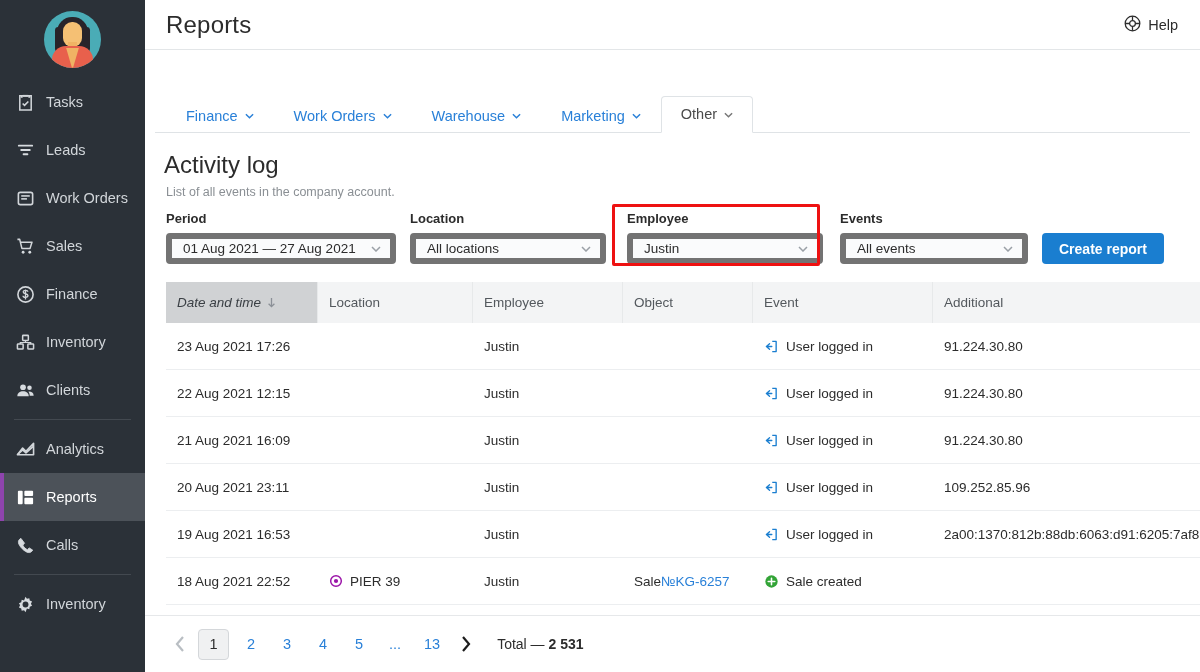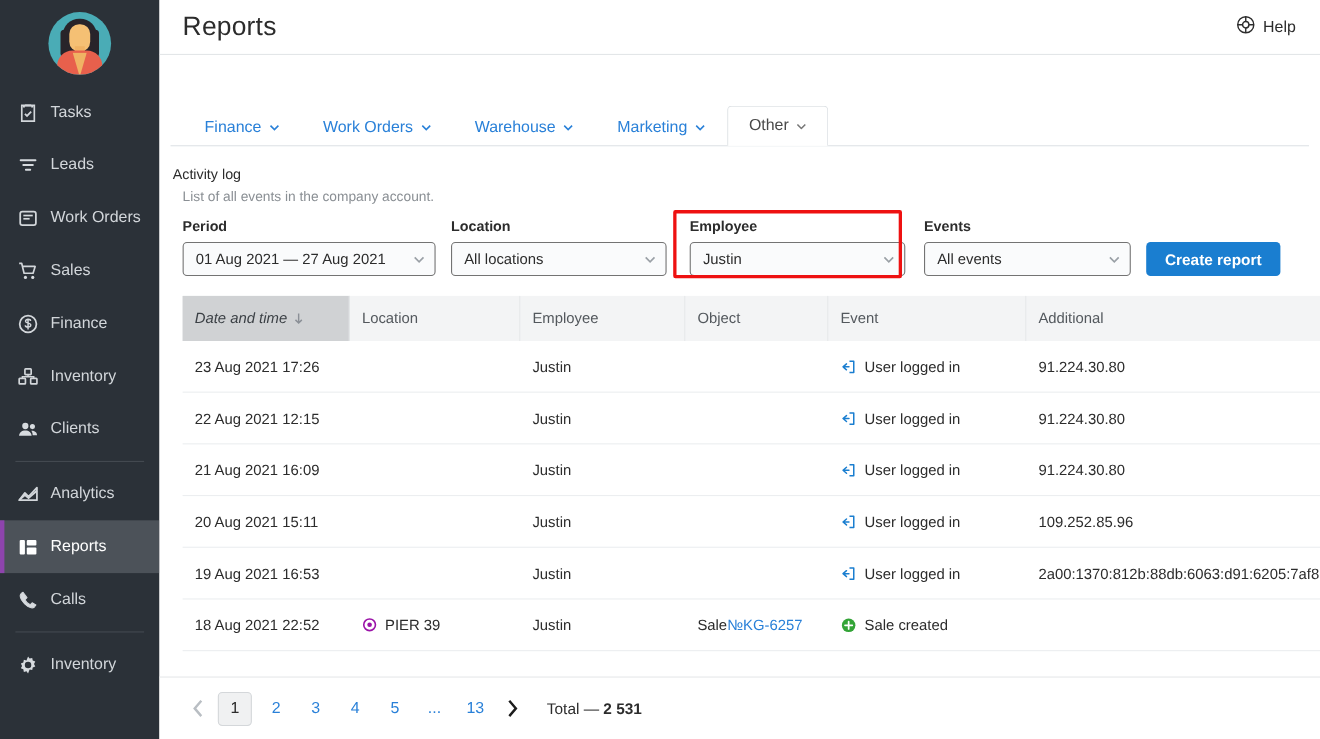--- a/index.html
+++ b/index.html
@@ -86,30 +86,30 @@
   .tab .caret svg { display:block; width: 9px; height: 6px; stroke: #2980d8; fill: none; stroke-width: 1.6; }
   .tab.active {
     color: #4a4a4a; background: #ffffff;
     border: 1px solid #dfe3e6; border-bottom: 1px solid #ffffff;
     border-radius: 4px 4px 0 0; height: 37px; line-height: 37px;
     margin-bottom: -1px;
   }
   .tab.active .caret svg { stroke: #777; }
 
   
-  .sec-title { font-size: 13px; color: #2c2c2c; margin: 18px 0 0 2px; font-weight: 400; }
+  .sec-title { font-size: 24px; color: #2c2c2c; margin: 18px 0 0 9px; font-weight: 400; }
   .sec-sub { font-size: 12.5px; color: #8a8f94; margin: 6px 0 12px 11px; }
 
   
   .filters { display: flex; align-items: flex-end; gap: 0; margin: 12px 0 0 11px; position: relative; }
   .fgroup { display: flex; flex-direction: column; }
   .flabel { font-size: 13px; font-weight: bold; color: #2c2c2c; margin-bottom: 7px; }
   .fselect {
     display: flex; align-items: center; justify-content: space-between;
-    height: 31px; border: 1px solid #737373; border-radius: 4px;
+    height: 31px; border: 6px solid #737373; border-radius: 4px;
     background: #fafbfc; padding: 0 9px 0 11px;
     font-size: 13.5px; color: #2c2c2c; cursor: pointer;
   }
   .fselect .caret svg { display:block; width: 10px; height: 6px; stroke: #9aa0a6; fill: none; stroke-width: 1.5; }
   .g-period { width: 230px; }
   .g-period .fselect { width: 230px; }
   .g-location { width: 196px; margin-left: 14px; }
   .g-location .fselect { width: 196px; }
   .g-employee { width: 196px; margin-left: 21px; }
   .g-employee .fselect { width: 196px; }
@@ -512,21 +512,21 @@
                   </svg>
                 </span>
                 <span>User logged in</span>
               </div>
               <div class="td c6">
                 <span>91.224.30.80</span>
               </div>
             </div>
             <div class="trow">
               <div class="td c1">
-                <span>20 Aug 2021 15:11</span>
+                <span>20 Aug 2021 23:11</span>
               </div>
               <div class="td c2">
                 <span></span>
               </div>
               <div class="td c3">
                 <span>Justin</span>
               </div>
               <div class="td c4" style="gap:0"></div>
               <div class="td c5">
                 <span class="ev-ic">

